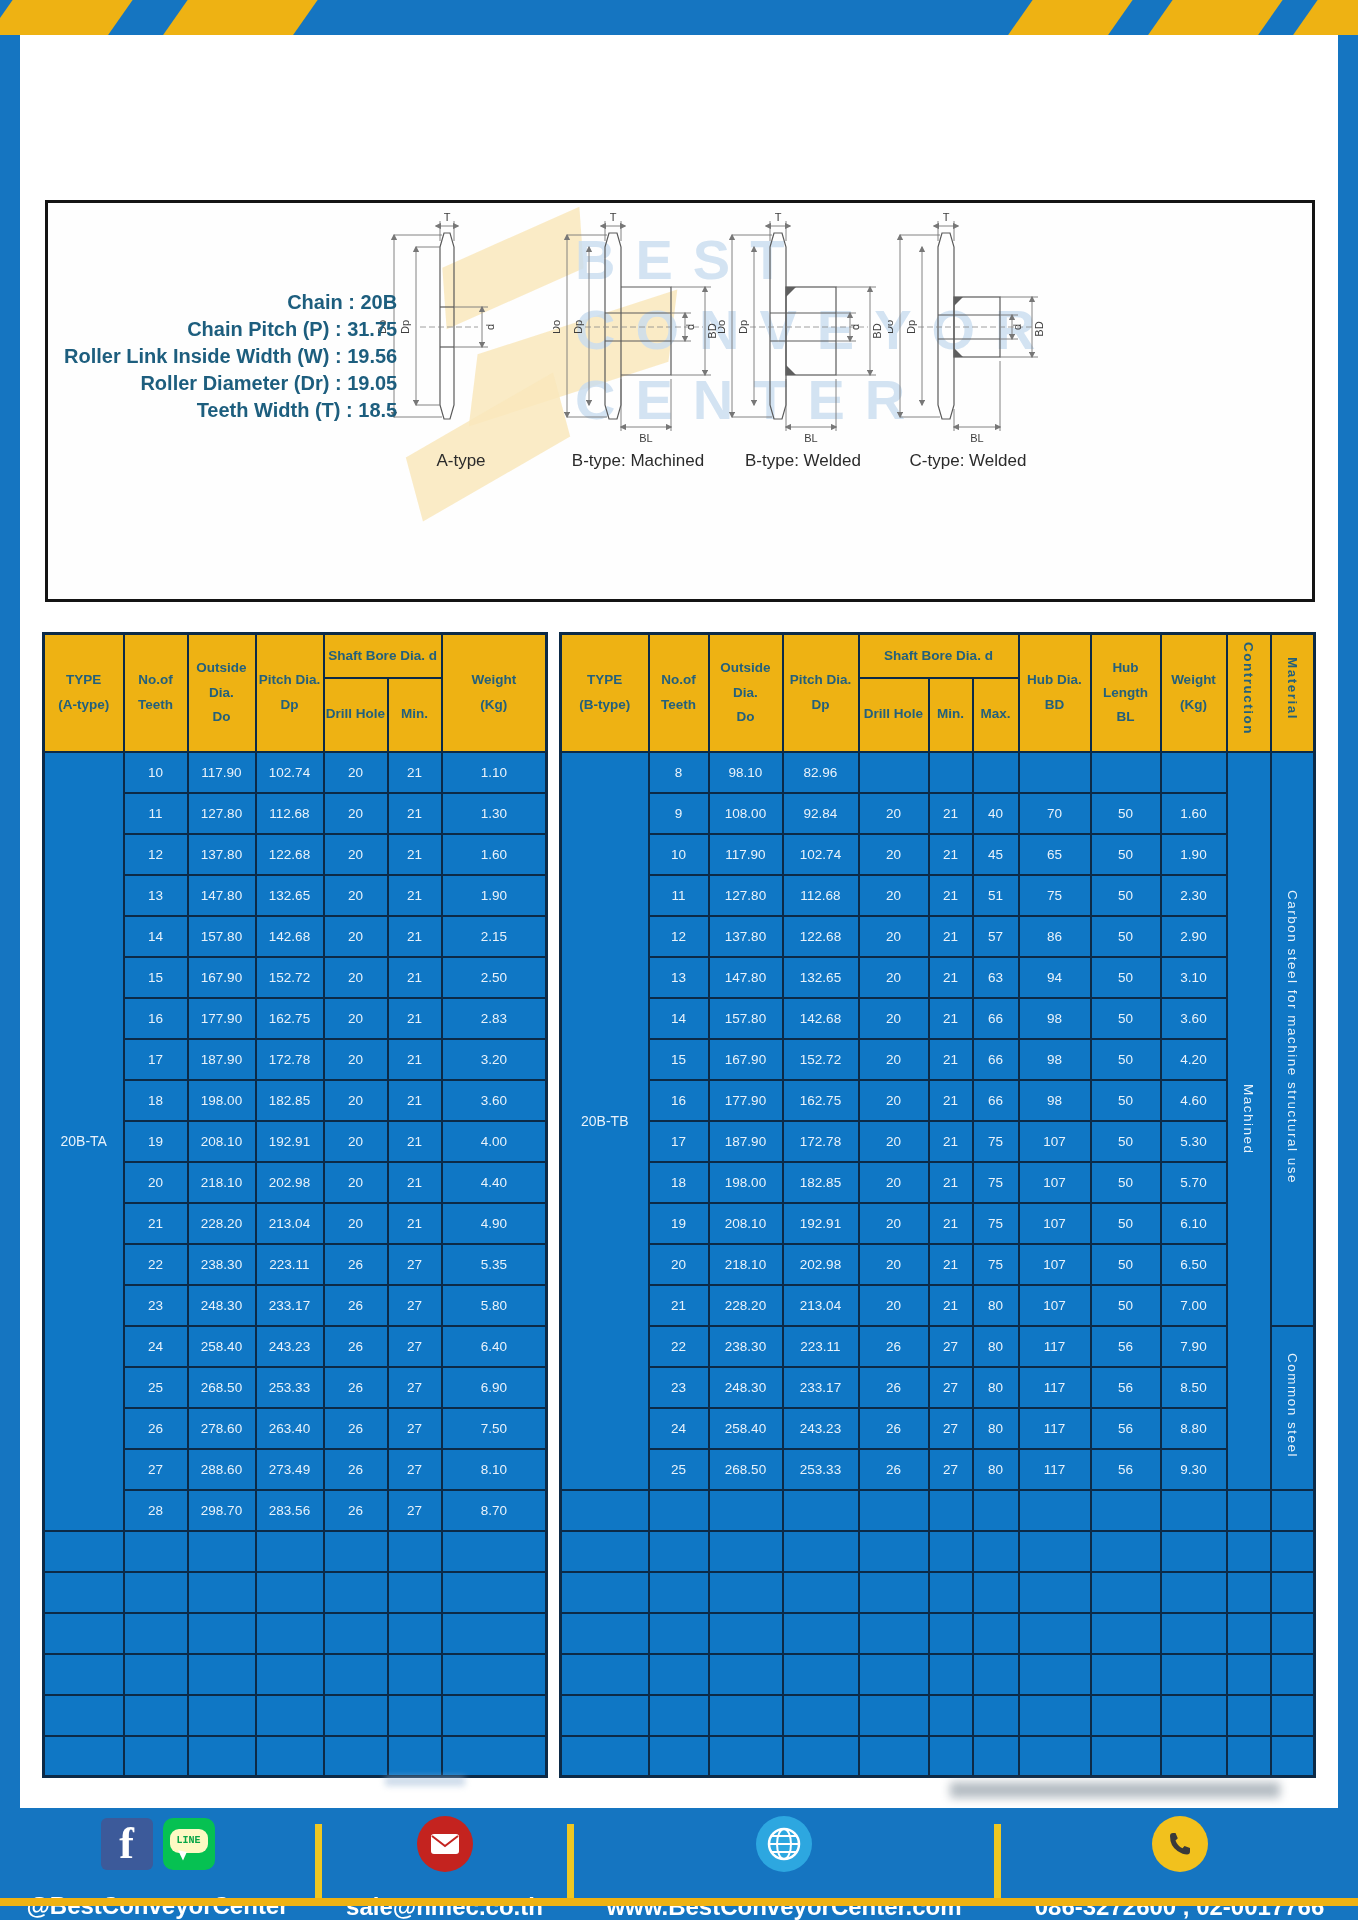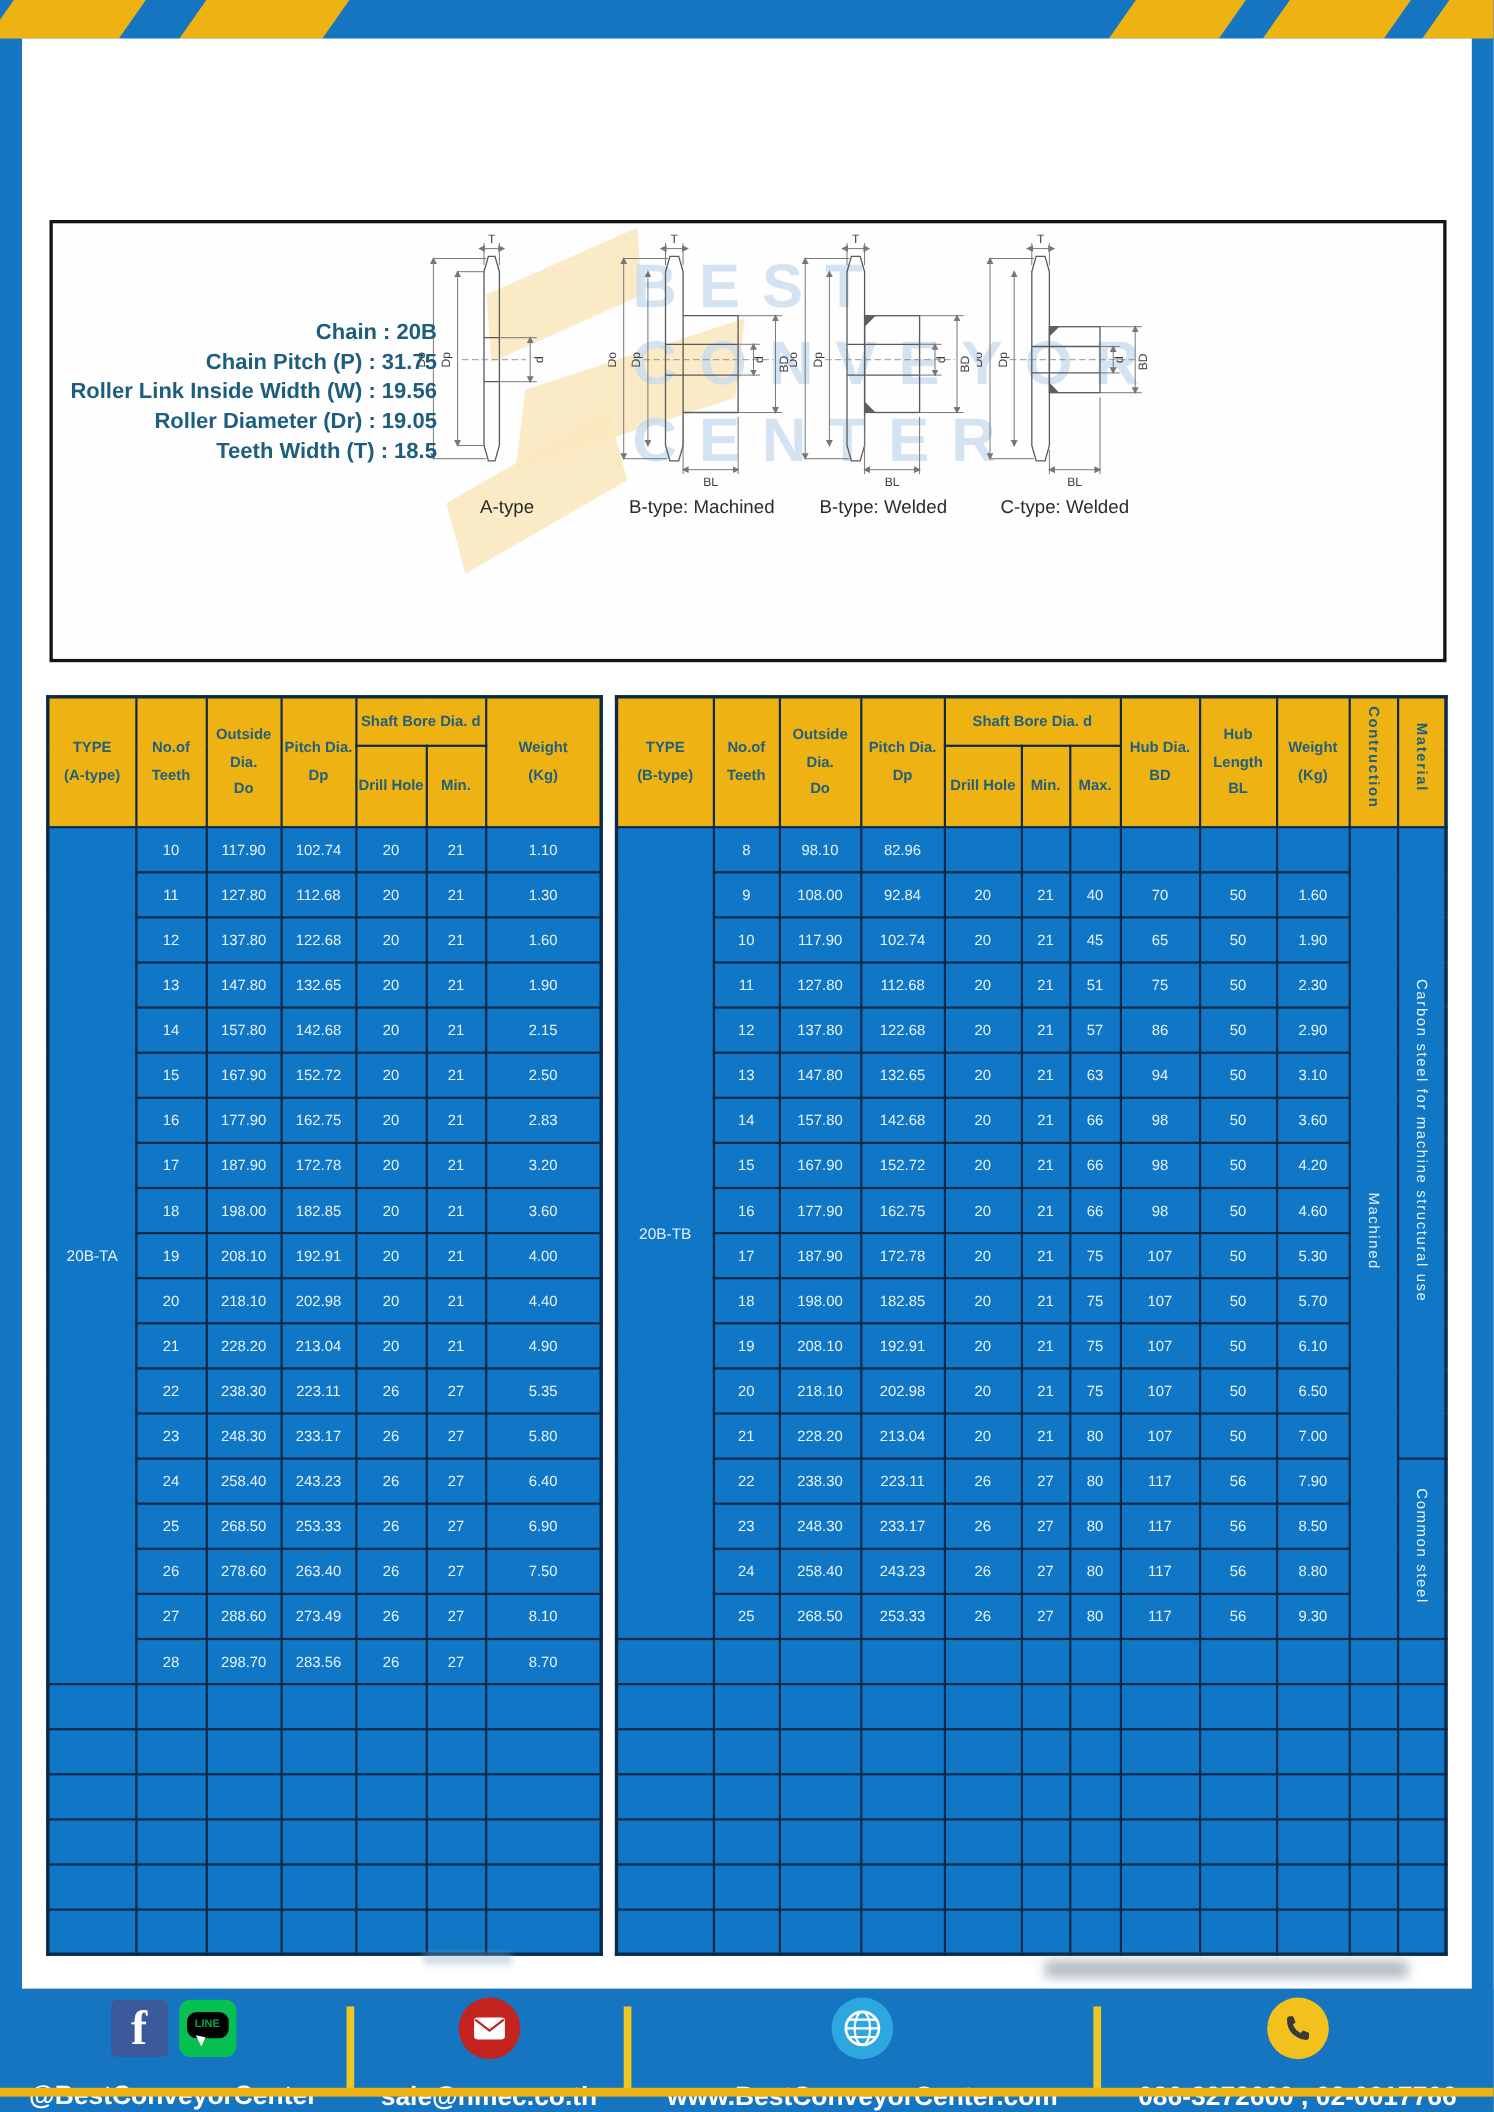--- a/index.html
+++ b/index.html
@@ -47,22 +47,22 @@
   .footer{position:absolute;left:0;top:1808px;width:1358px;height:112px;background:#1575c1;
           display:flex;align-items:stretch;}
   .footer-sec{display:flex;flex-direction:column;align-items:center;padding-top:8px;}
   .sec1{flex:0 0 315px;} .sec2{flex:0 0 245px;} .sec3{flex:0 0 420px;} .sec4{flex:0 0 357px;}
   .fdivider{flex:0 0 7px;height:80px;background:#eec722;align-self:center;}
   .icon-row{display:flex;gap:10px;align-items:center;height:58px;}
   .footer-label{font-size:24px;font-weight:bold;color:#ffffff;margin-top:21px;white-space:nowrap;}
   .fb-icon{width:52px;height:52px;background:#3c5a9a;border-radius:6px;display:flex;align-items:center;
            justify-content:center;color:#fff;font-family:"Liberation Serif",serif;font-weight:bold;font-size:44px;}
   .line-icon{width:52px;height:52px;background:#06c152;border-radius:10px;position:relative;}
-  .line-bubble{position:absolute;left:7px;top:11px;width:38px;height:24px;background:#000000;border-radius:9px;
-               display:flex;align-items:center;justify-content:center;color:#06a546;font-size:10px;font-weight:bold;}
+  .line-bubble{position:absolute;left:7px;top:11px;width:38px;height:24px;background:#fef9c3;border-radius:9px;
+               display:flex;align-items:center;justify-content:center;color:#06a546;font-size:10px;font-weight:bold;font-family:Liberation Mono, monospace;}
   .line-tail{position:absolute;left:14px;top:33px;width:0;height:0;border-left:7px solid transparent;
              border-right:2px solid transparent;border-top:9px solid #fff;transform:rotate(12deg);}
   .round-icon{width:56px;height:56px;border-radius:50%;display:flex;align-items:center;justify-content:center;}
   .email-bg{background:#c4231f;} .globe-bg{background:#2da7e0;} .phone-bg{background:#f2c11d;}
   .bottom-strip{position:absolute;left:0;top:1898px;width:1358px;height:8px;background:#eeb213;z-index:5;}
 </style>
 </head>
 <body>
 
 <svg width="0" height="0" style="position:absolute">

